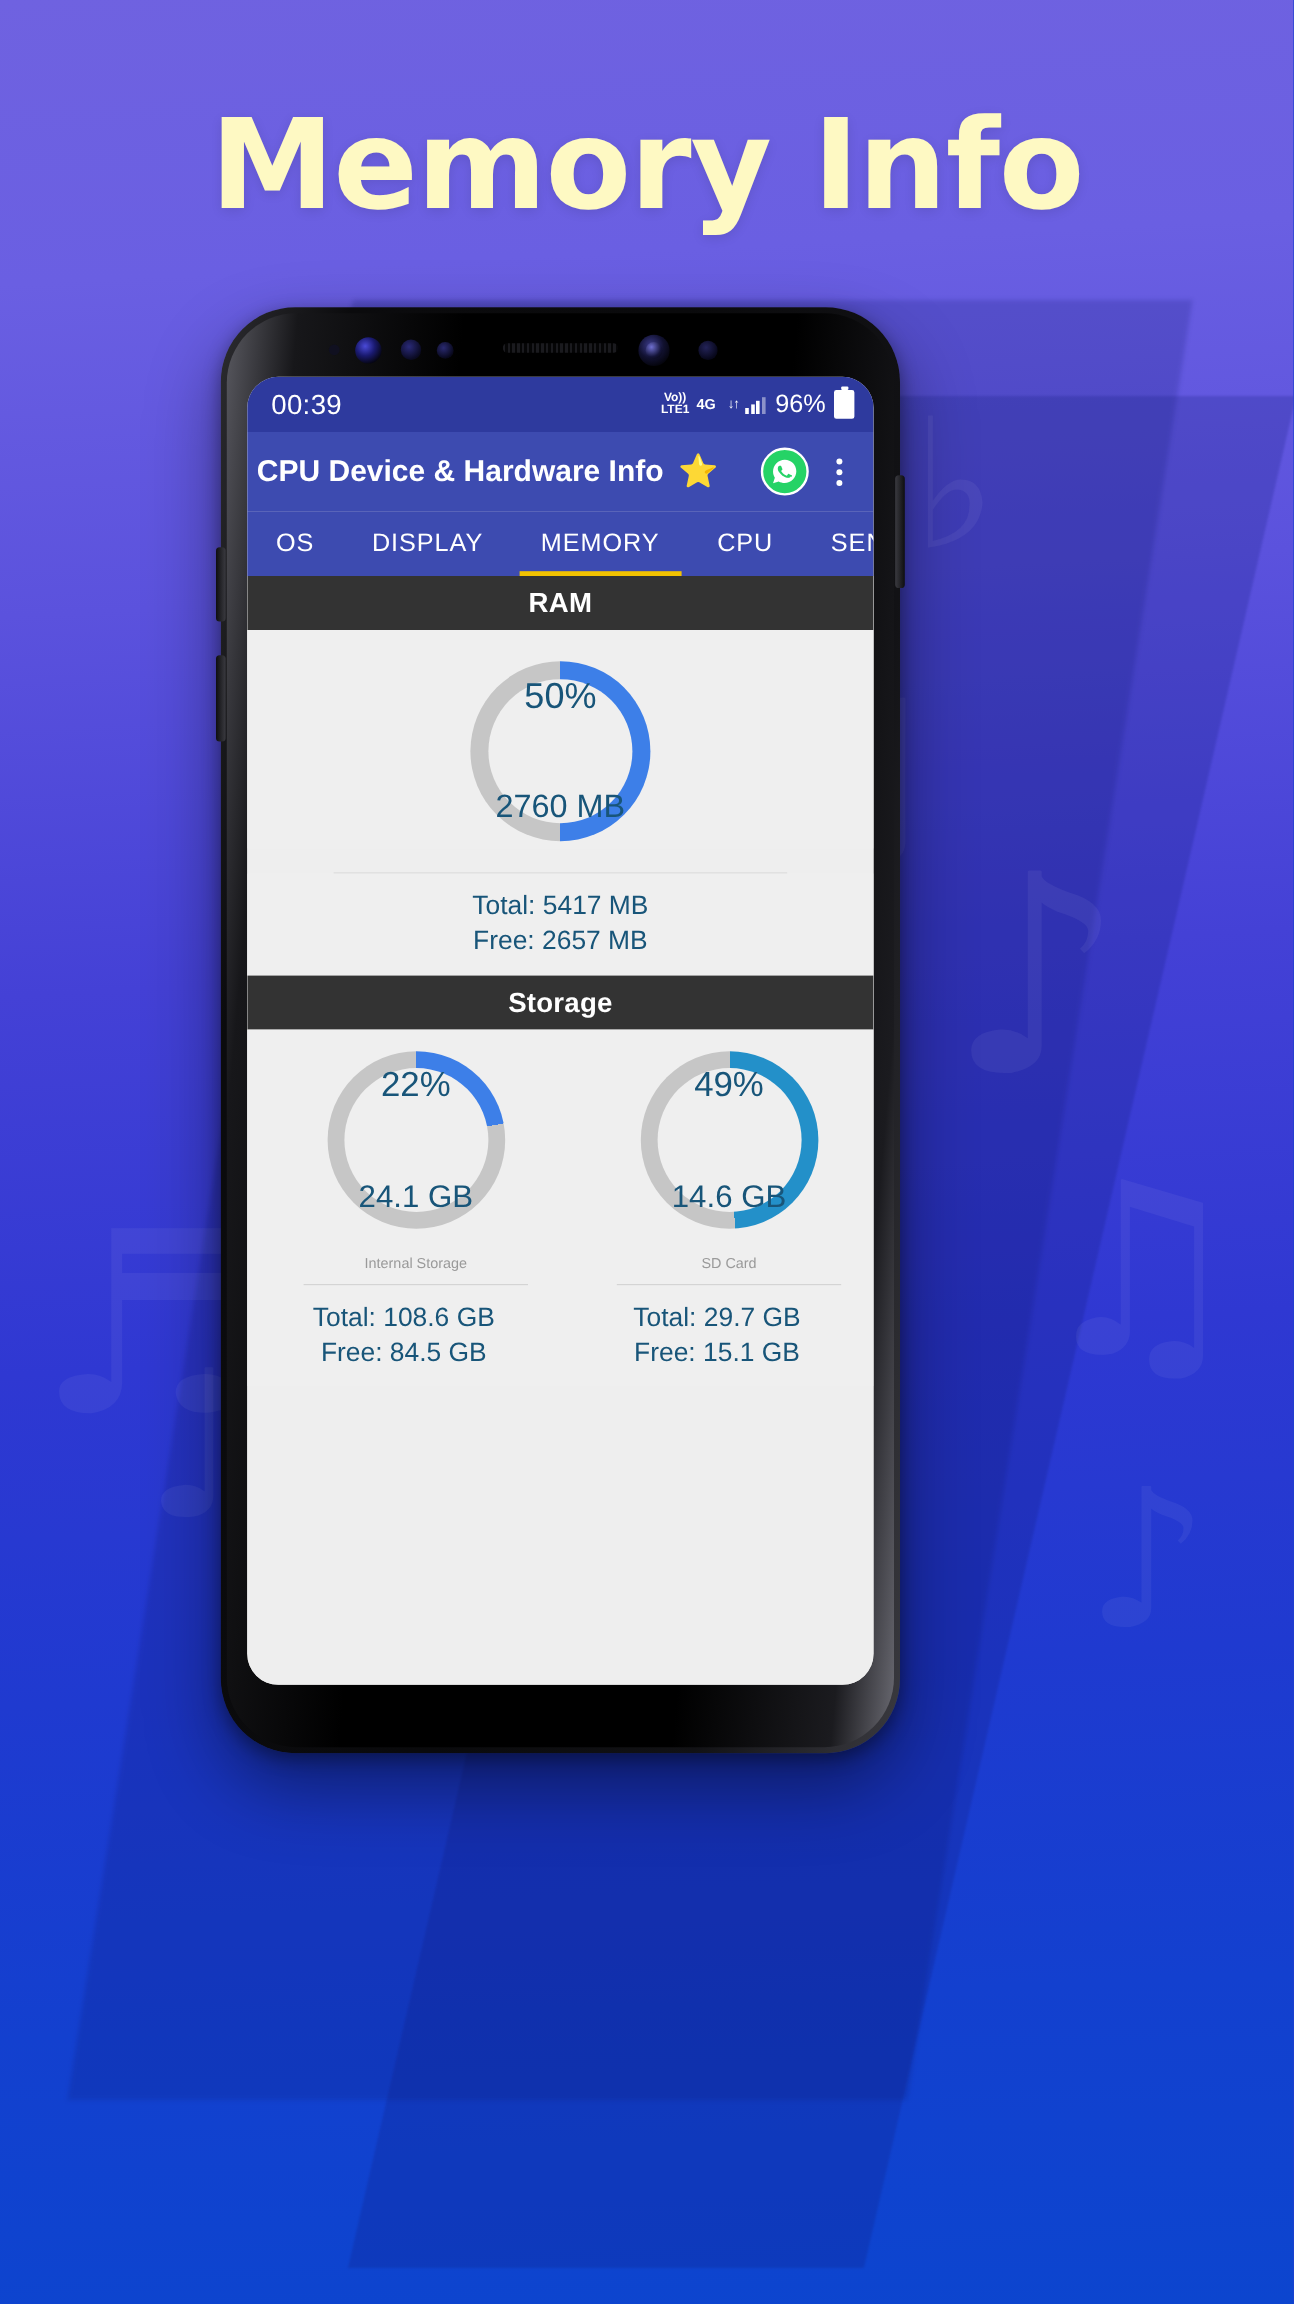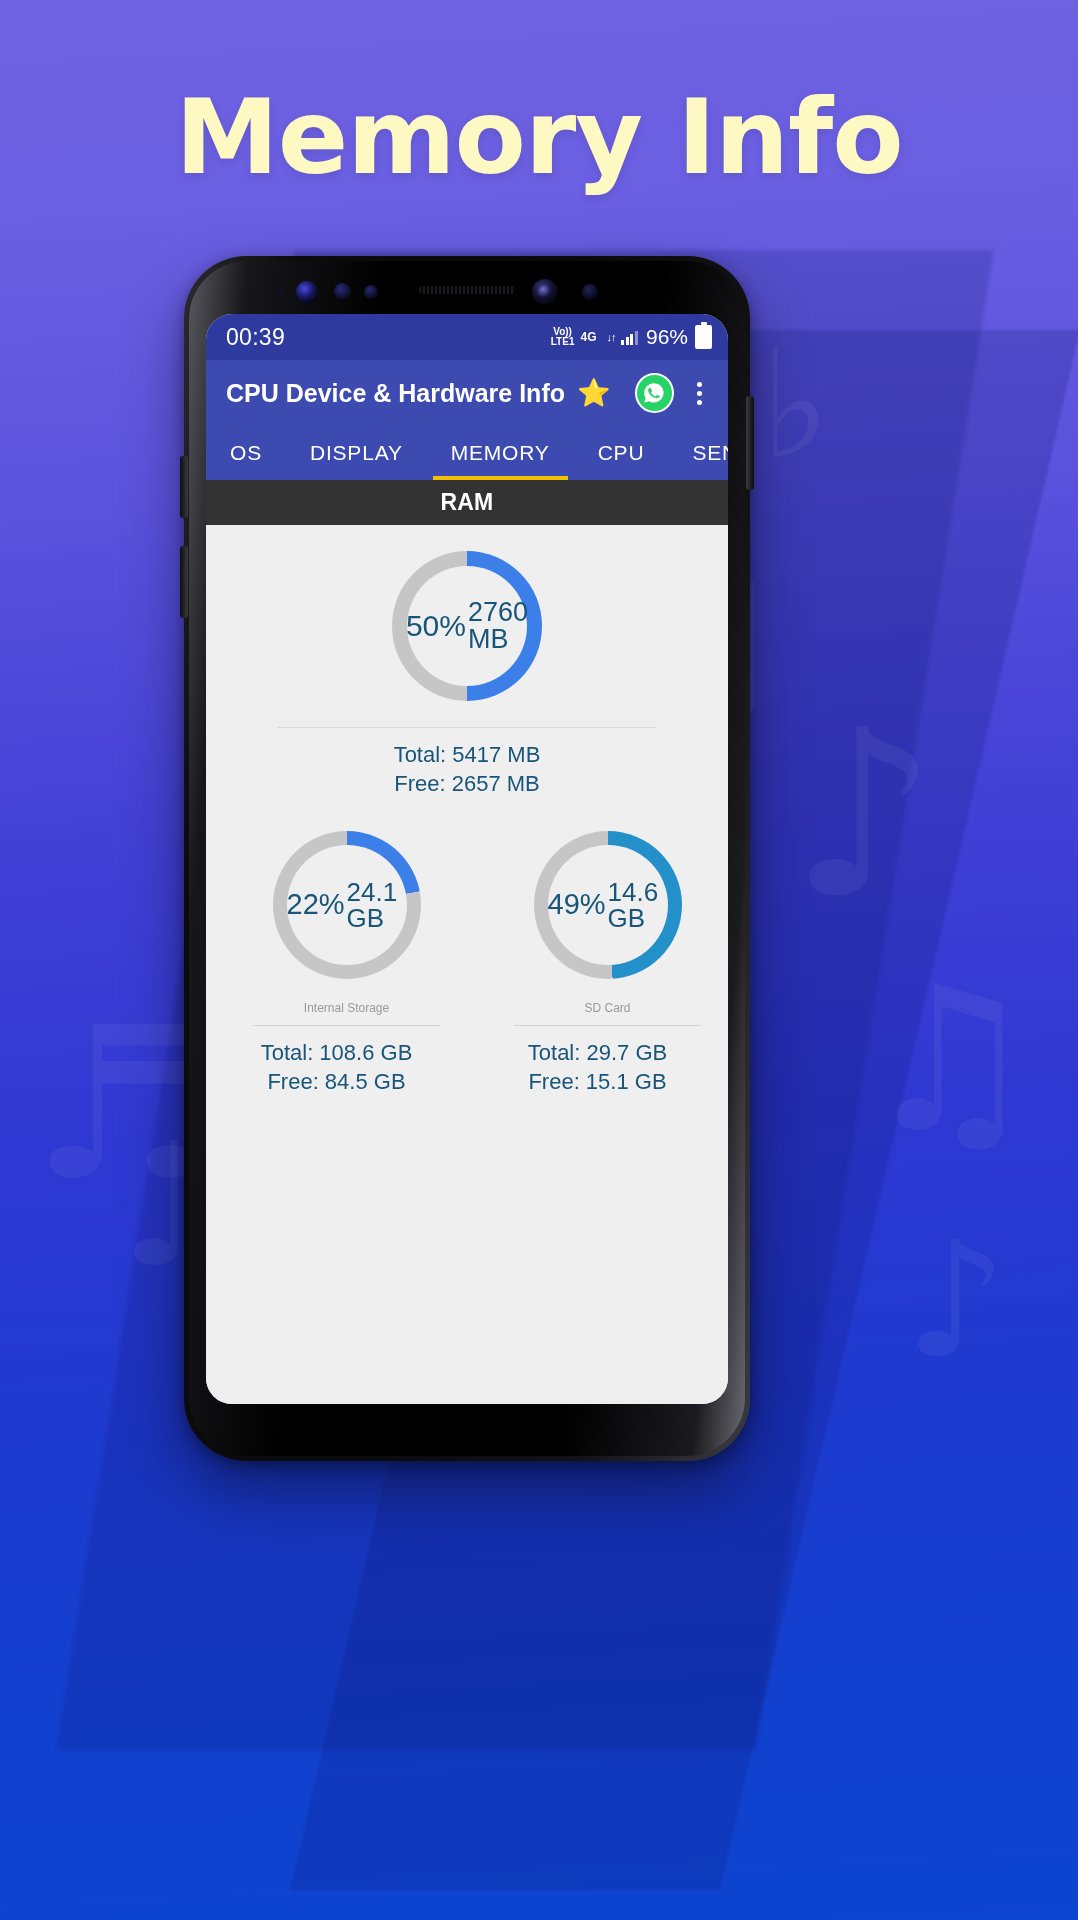--- a/index.html
+++ b/index.html
@@ -217,21 +217,21 @@
     content:""; position:absolute; left:50%; top:-5px; transform:translateX(-50%);
     width:6px; height:3px; background:#fff; border-radius:1px;
   }
 
   
   #appbar {
     height: 66px;
     background: #3d4bb0;
     display: flex;
     align-items: center;
-    padding: 0 16px 0 20px;
+    padding: 0 16px 0 8px;
     box-sizing: border-box;
     gap: 12px;
   }
   #app-title {
     color: #ffffff;
     font-size: 25px;
     font-weight: bold;
     white-space: nowrap;
   }
   #star-icon { font-size: 27px; line-height: 1; }
@@ -313,23 +313,23 @@
     width: 148px;
     height: 148px;
     border-radius: 50%;
   }
   .gauge .hole {
     position: absolute;
     left: 14px; top: 14px; right: 14px; bottom: 14px;
     border-radius: 50%;
     background: #efefef;
     display: flex;
-    flex-direction: row;
-    align-items: center;
-    justify-content: center;
+    flex-direction: column;
+    align-items: center;
+    justify-content: space-between;
     gap: 2px;
   }
   .gauge .pct {
     color: #185579;
     font-size: 29px;
     line-height: 1;
   }
   .gauge .amt {
     color: #185579;
     font-size: 26px;
@@ -484,20 +484,21 @@
             <div class="amt">2760 MB</div>
           </div>
         </div>
       </div>
       <div id="ram-divider"></div>
       <div id="ram-totals">
         <div>Total: 5417 MB</div>
         <div>Free: 2657 MB</div>
       </div>
 
+      <div class="section-header">Storage</div>
 
       <div class="gauges-row">
         <div class="gauge-cell">
           <div class="gauge" style="background: conic-gradient(rgb(61, 127, 232) 0deg, rgb(61, 127, 232) 79.2deg, rgb(198, 198, 198) 79.2deg, rgb(198, 198, 198) 360deg);">
             <div class="hole">
               <div class="pct">22%</div>
               <div class="amt">24.1 GB</div>
             </div>
           </div>
           <div class="gauge-label">Internal Storage</div>

